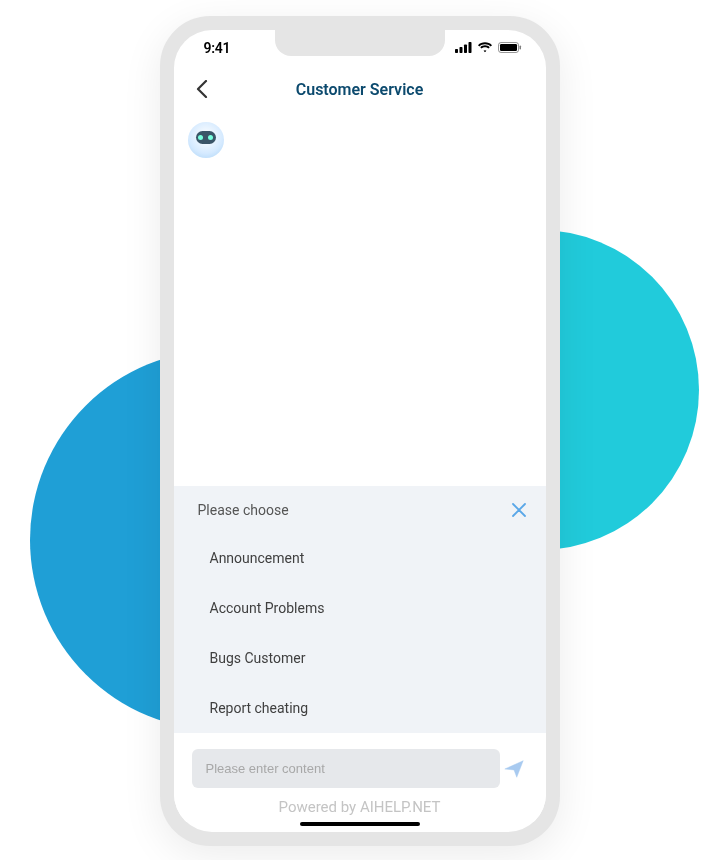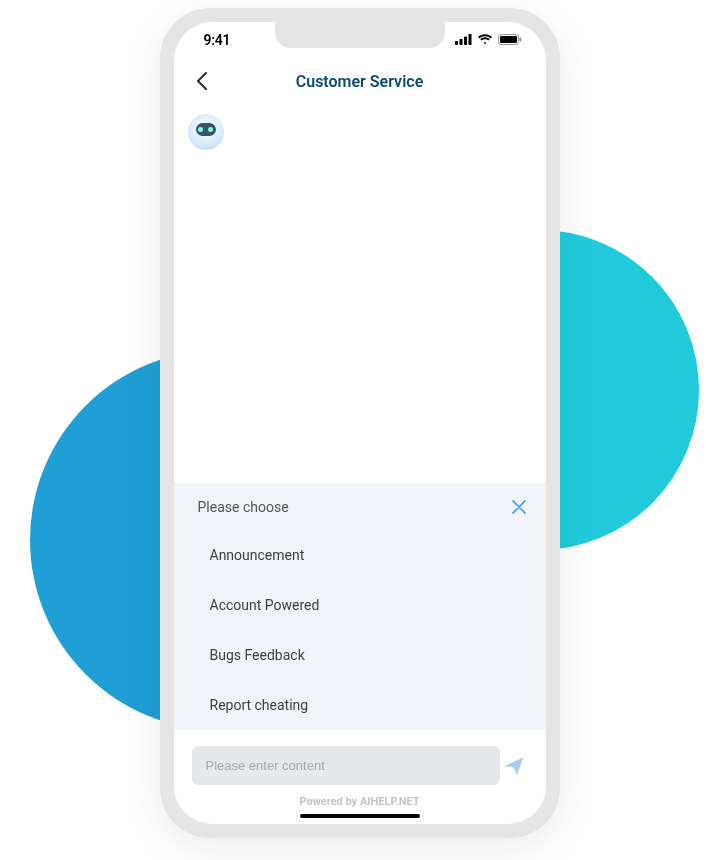--- a/index.html
+++ b/index.html
@@ -27,21 +27,21 @@
       height: 320px;
       border-radius: 50%;
       background: #21cbdb;
       right: 20px;
       top: 230px;
       z-index: 0;
     }
     .phone-frame {
       position: absolute;
       left: 50%;
-      top: 8px;
+      top: 16px;
       transform: translateX(-50%);
       width: 400px;
       height: 830px;
       background: #e5e5e5;
       border-radius: 50px;
       padding: 14px;
       z-index: 10;
       box-shadow: 0 10px 40px rgba(0,0,0,0.08);
     }
     .phone-screen {
@@ -203,25 +203,24 @@
     .send-btn {
       width: 28px;
       height: 28px;
       cursor: pointer;
       display: flex;
       align-items: center;
       justify-content: center;
     }
     .powered-by {
       text-align: center;
-      font-size: 11px;
+      font-size: 15px;
       color: #c4c4c4;
       padding: 4px 0 6px 0;
       background: #fff;
-      font-weight: bold;
     }
     .home-indicator {
       width: 120px;
       height: 4px;
       background: #000;
       border-radius: 2px;
       margin: 0 auto 6px auto;
     }
   </style>
 </head>
@@ -279,22 +278,22 @@
       <div class="menu-panel">
         <div class="menu-header">
           <span class="menu-header-title">Please choose</span>
           <div class="menu-close">
             <svg width="14" height="14" viewBox="0 0 14 14">
                 <path d="M1 1 L13 13 M13 1 L1 13" stroke="#5aa7e8" stroke-width="1.8" stroke-linecap="round"></path>
               </svg>
           </div>
         </div>
         <div class="menu-item">Announcement</div>
-        <div class="menu-item">Account Powered</div>
-        <div class="menu-item">Bugs Feedback</div>
+        <div class="menu-item">Account Problems</div>
+        <div class="menu-item">Bugs Customer</div>
         <div class="menu-item">Report cheating</div>
       </div>
 
       <div class="input-bar">
         <input class="input-field" placeholder="Please enter content" style="">
         <div class="send-btn">
           <svg width="22" height="22" viewBox="0 0 24 24">
               <path d="M2 12 L22 3 L15 21 L12 13 L2 12 Z M12 13 L22 3" fill="#a8caf0" stroke="#a8caf0" stroke-width="0.5" stroke-linejoin="round"></path>
             </svg>
         </div>

